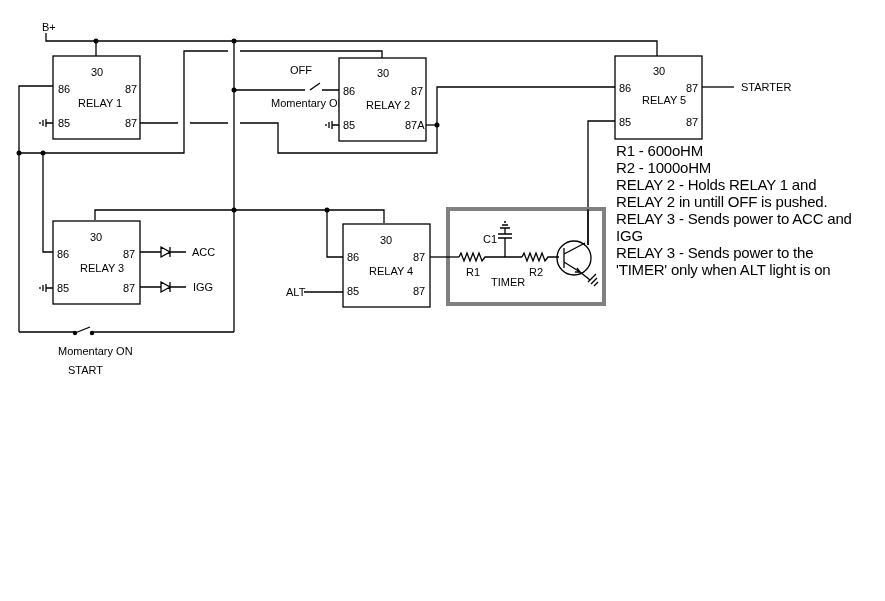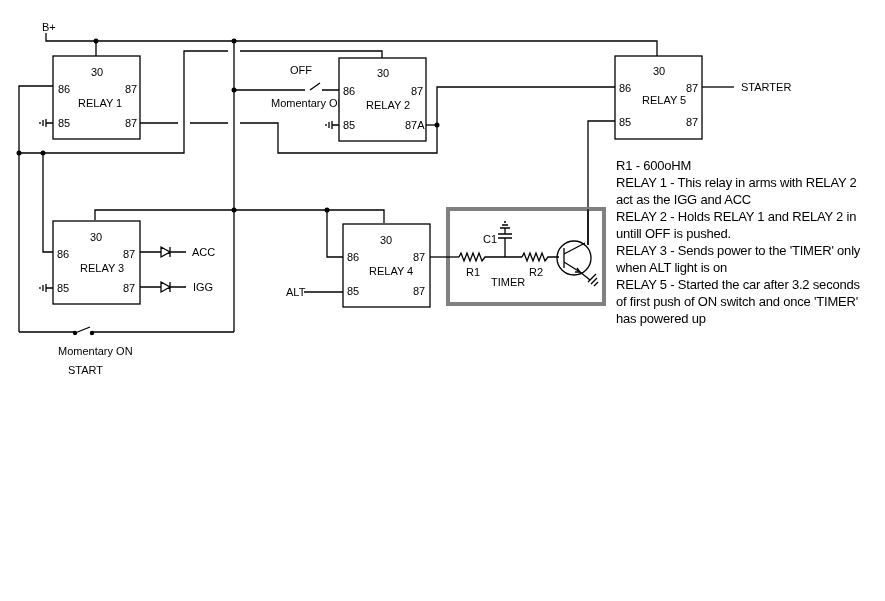--- a/index.html
+++ b/index.html
@@ -4,21 +4,21 @@
   <style>
     html, body { margin: 0; padding: 0; background: #ffffff; }
     body { width: 885px; height: 601px; position: relative; overflow: hidden; font-family: "Liberation Sans", sans-serif; }
     svg#schematic { position: absolute; left: 0; top: 0; }
     .w { stroke: #000; stroke-width: 1.3; fill: none; }
     .box { stroke: #000; stroke-width: 1.3; fill: #fff; }
     .dot { fill: #000; }
     .lbl { font-family: "Liberation Sans Narrow", "Liberation Sans", sans-serif; font-size: 11px; fill: #000; }
     .pin { font-size: 11px; }
     .timerbox { stroke: #808080; stroke-width: 4; fill: none; }
-    .notes { position: absolute; left: 616px; top: 157px; width: 250px; font-family: "Liberation Sans", sans-serif; font-size: 13px; line-height: 17px; color: #000; letter-spacing: -0.2px; }
+    .notes { position: absolute; left: 616px; top: 142px; width: 250px; font-family: "Liberation Sans", sans-serif; font-size: 15px; line-height: 17px; color: #000; letter-spacing: -0.2px; }
     .notes div { white-space: normal; }
   </style>
 </head>
 <body>
 
 <svg id="schematic" width="885" height="601" viewBox="0 0 885 601" xmlns="http://www.w3.org/2000/svg">
 
   <text class="lbl" x="42" y="31">B+</text>
   <g>
     <path class="w" d="M46 33 V41 H657 V58"></path>
@@ -154,17 +154,17 @@
     <path class="w" d="M580 272 L590 280 M588 282 L596 274 M591 284 L597 278 M594 286 L598 282"></path>
   </g>
   <text class="lbl" x="483" y="243">C1</text>
   <text class="lbl" x="466" y="276">R1</text>
   <text class="lbl" x="529" y="276">R2</text>
   <text class="lbl" x="491" y="286">TIMER</text>
 </svg>
 
 <div class="notes">
   <div>R1 - 600oHM</div>
-  <div>RELAY 1 - This relay in arms with RELAY 2 act as the IGG and ACC</div>
+  <div>R2 - 1000oHM</div>
   <div>RELAY 2 - Holds RELAY 1 and RELAY 2 in untill OFF is pushed.</div>
+  <div>RELAY 3 - Sends power to ACC and IGG</div>
   <div>RELAY 3 - Sends power to the 'TIMER' only when ALT light is on</div>
-  <div>RELAY 5 - Started the car after 3.2 seconds of first push of ON switch and once 'TIMER' has powered up</div>
 </div>
 
 </body></html>

